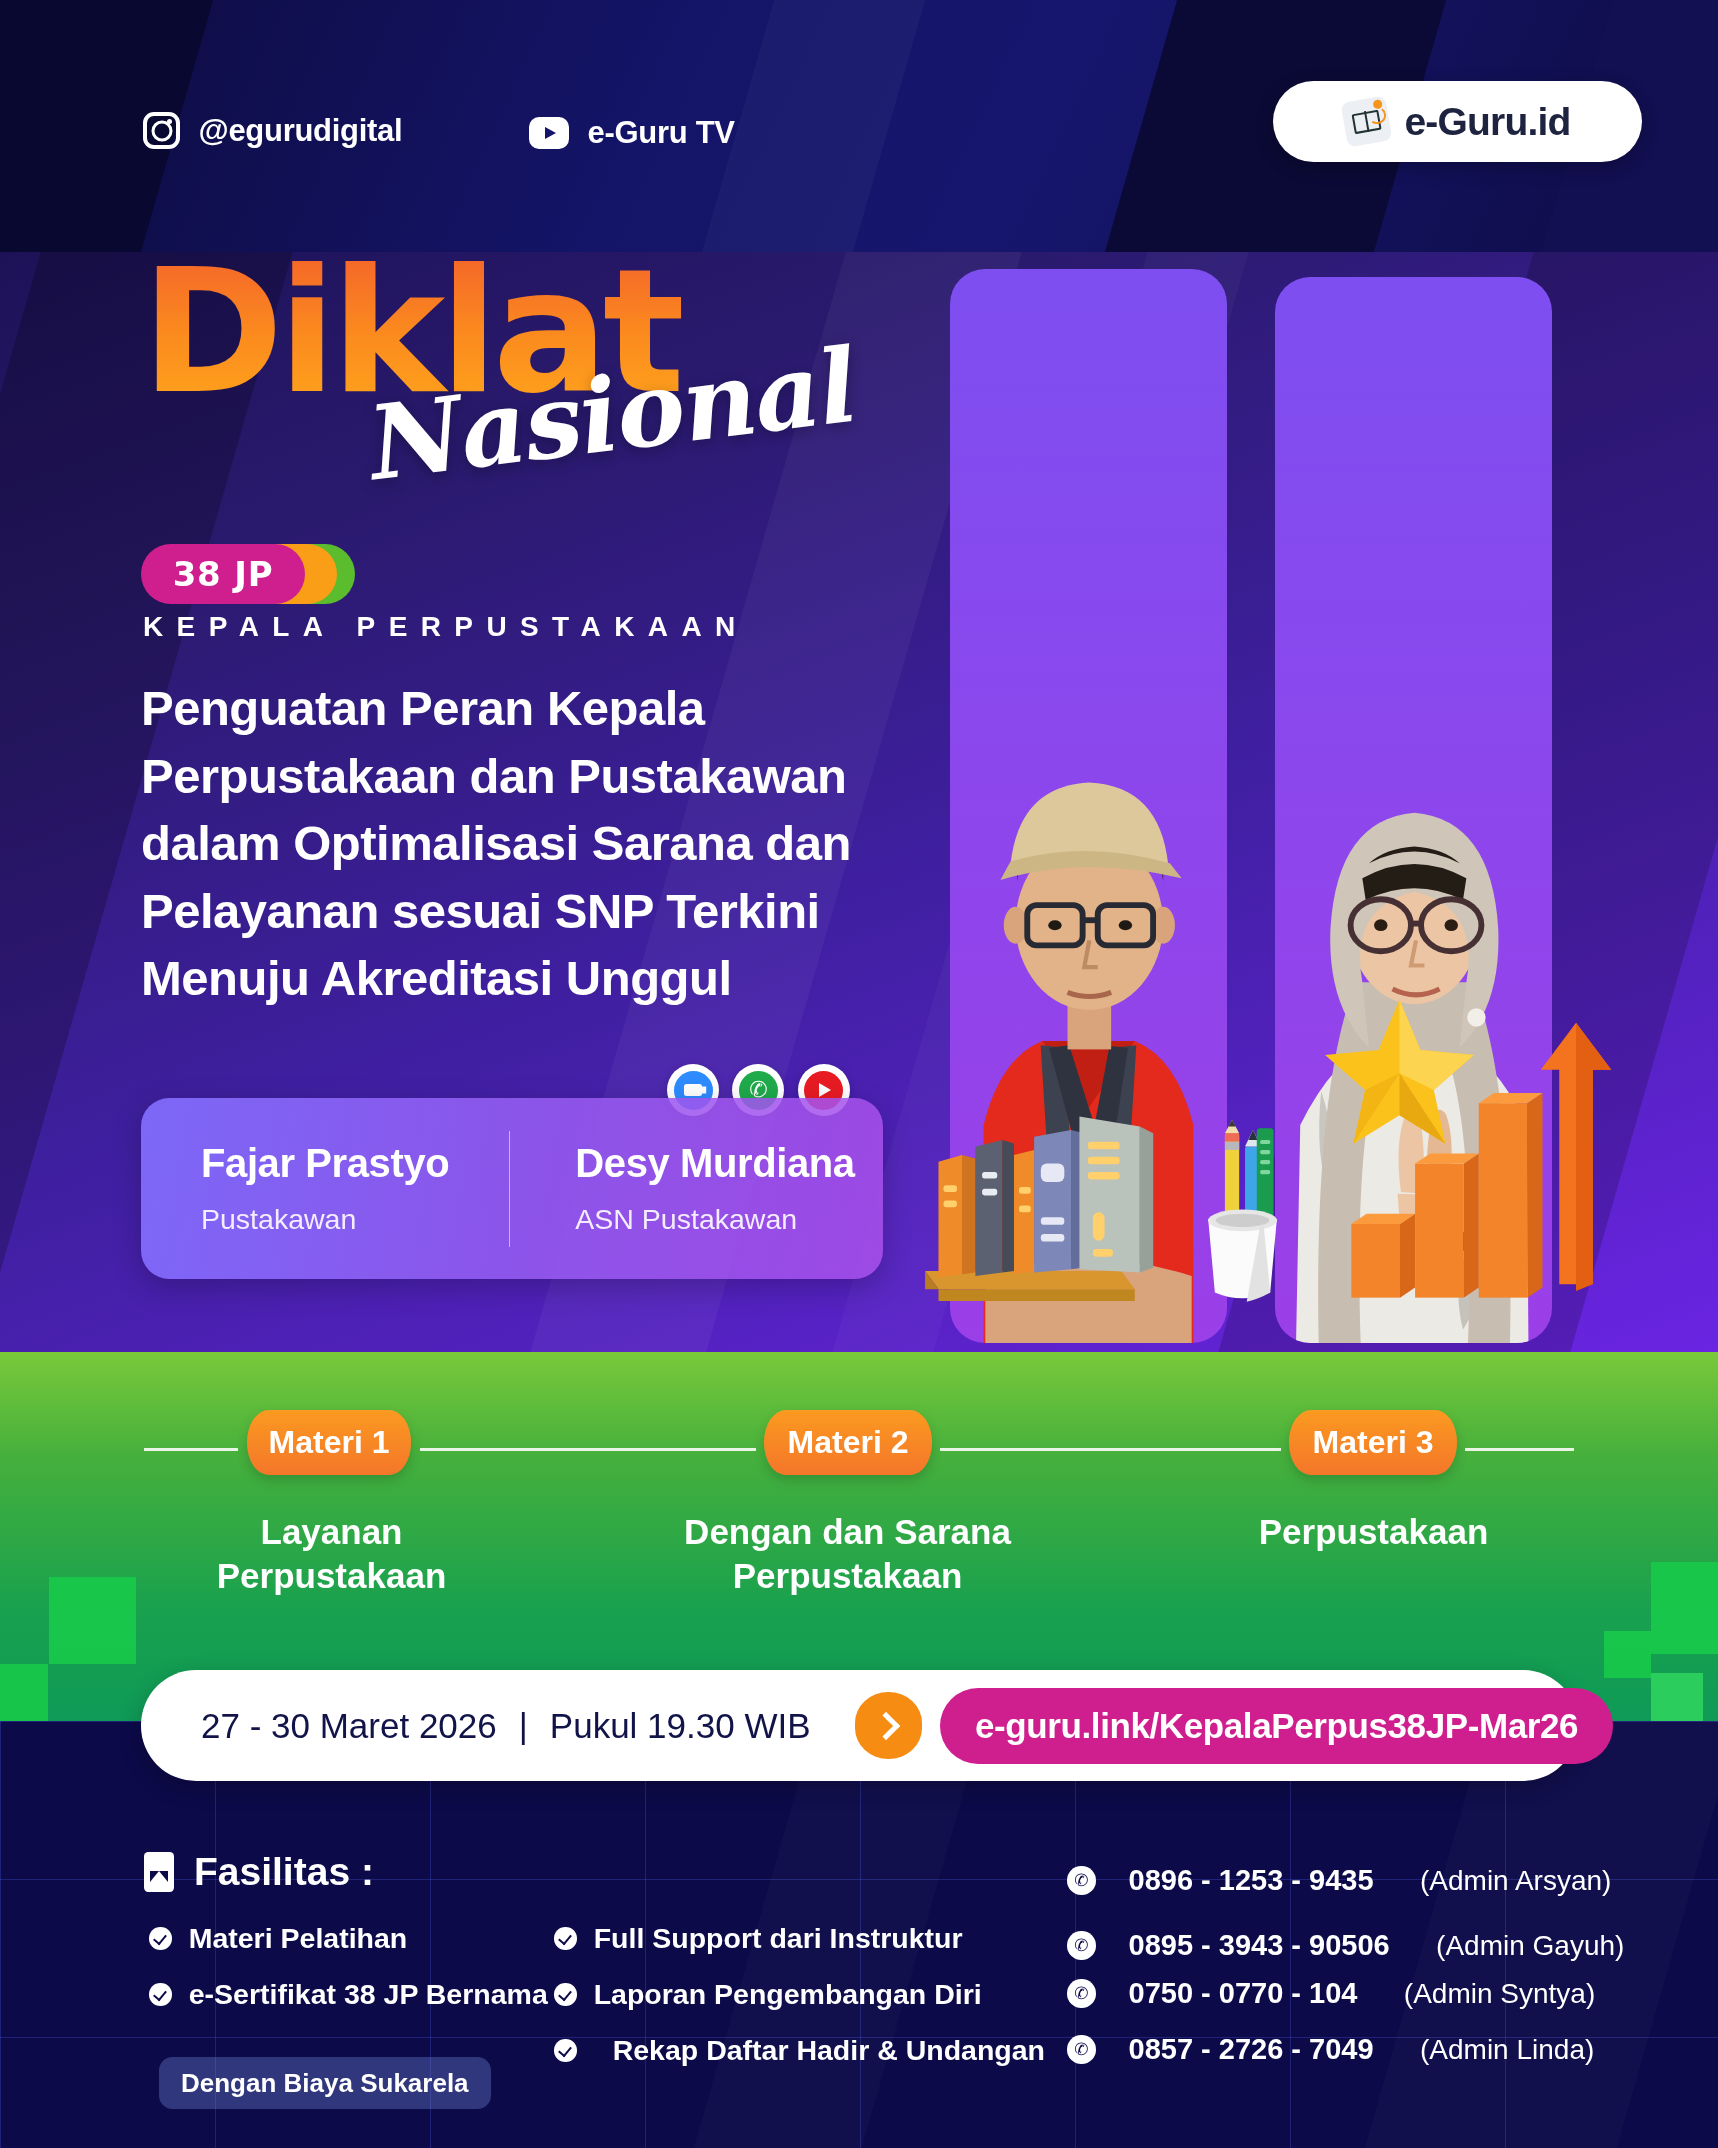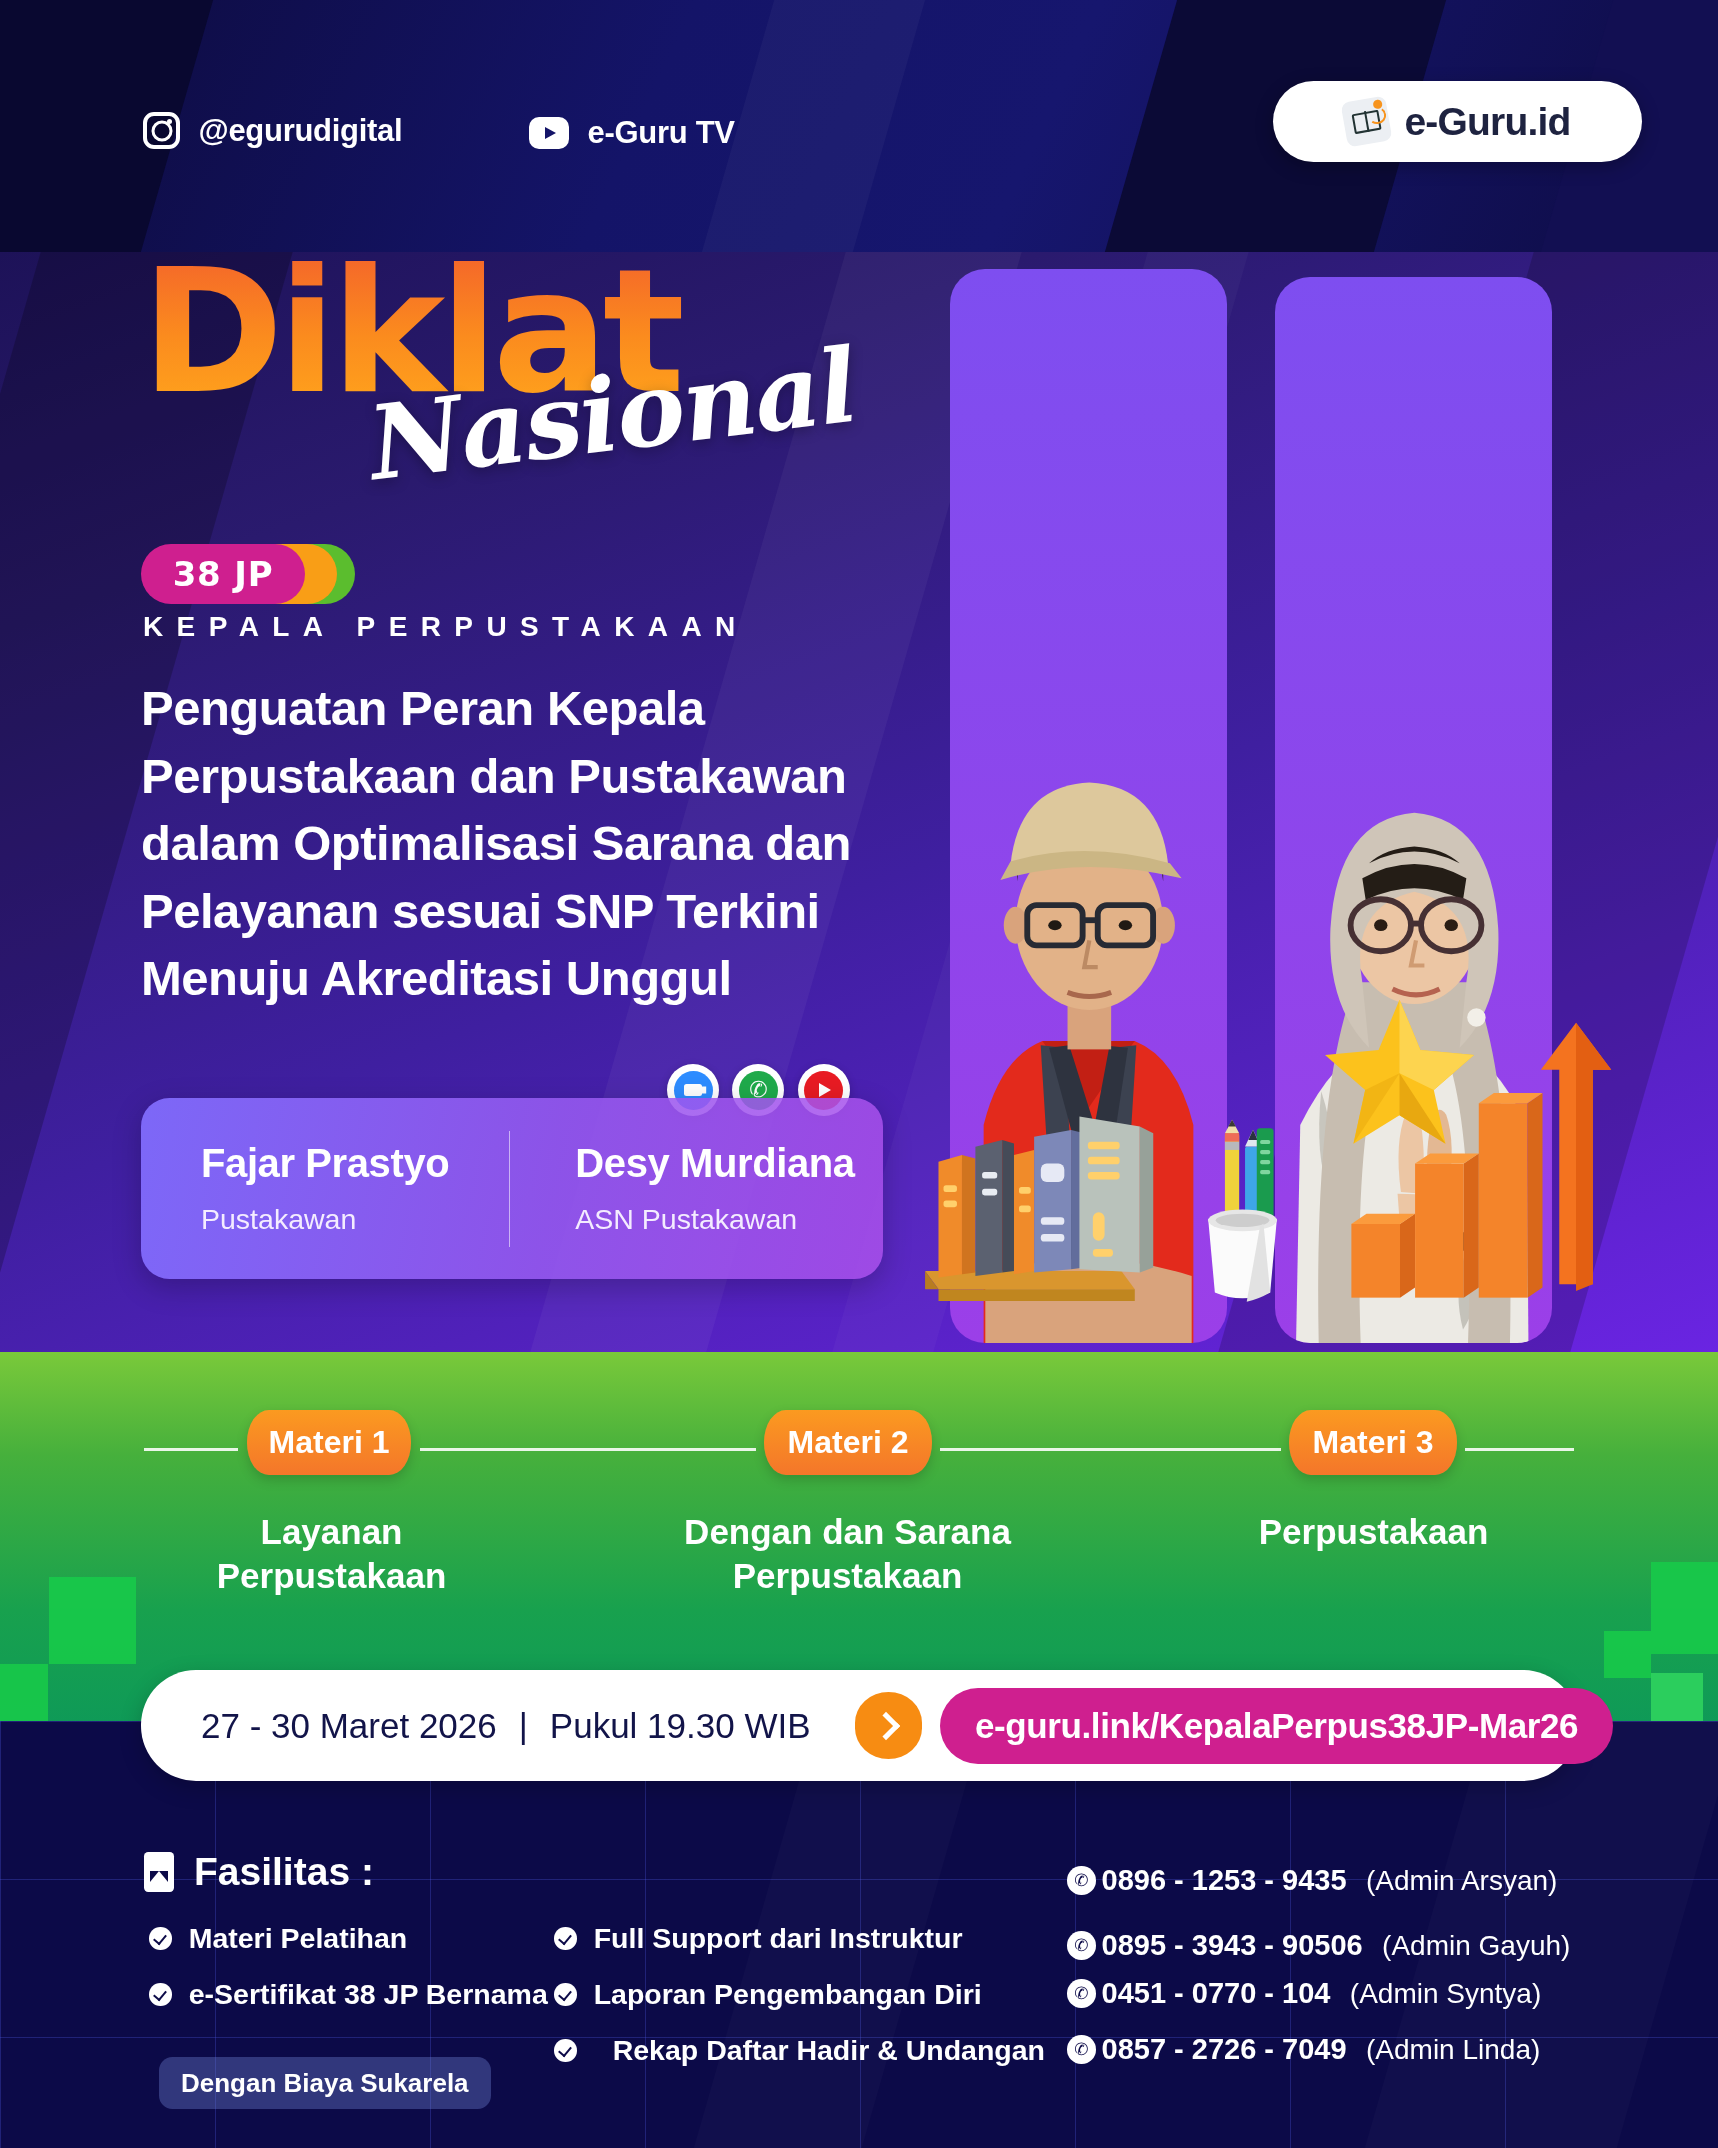--- a/index.html
+++ b/index.html
@@ -190,21 +190,21 @@
   .ck { width:22.7px; height:22.7px; border-radius:50%; background:#fff; position:relative; flex:0 0 auto; }
   .ck::after { content:""; position:absolute; left:6.7px; top:5px; width:5.9px; height:10px;
     border-right:2.5px solid #0c0a48; border-bottom:2.5px solid #0c0a48; transform:rotate(40deg); }
   .fas-item .tx { color:#fff; font-size:28.5px; font-weight:700; white-space:nowrap; }
 
   .sukarela { position:absolute; left:159px; top:2057px; height:52px; background:rgba(110,130,210,.38);
     border-radius:13.4px; display:flex; align-items:center; padding:16px 22px; }
   .sukarela span { color:#fff; font-size:26px; font-weight:700; white-space:nowrap; }
 
   
-  .contact { position:absolute; display:flex; align-items:center; gap:6px; }
+  .contact { position:absolute; display:flex; align-items:center; gap:33px; }
   .wico { width:28.5px; height:28.5px; border-radius:50%; background:#fff; position:relative; flex:0 0 auto;
     display:flex; align-items:center; justify-content:center; }
   .wico::after { content:"\2706"; color:#0c0a48; font-size:17px; line-height:1; }
   .contact .num { color:#fff; font-size:29px; font-weight:800; white-space:nowrap; }
   .contact .adm { color:#fff; font-size:28px; font-weight:400; white-space:nowrap; margin-left:13.4px; }
 </style>
 </head>
 <body>
 
 <div class="poster">
@@ -547,21 +547,21 @@
     <span class="num">0896 - 1253 - 9435</span>
     <span class="adm">(Admin Arsyan)</span>
   </div>
   <div class="contact" style="left:1067px;top:1921px;margin-top:8px;">
     <span class="wico"></span>
     <span class="num">0895 - 3943 - 90506</span>
     <span class="adm">(Admin Gayuh)</span>
   </div>
   <div class="contact" style="left:1067px;top:1977px;">
     <span class="wico"></span>
-    <span class="num">0451 - 0770 - 104</span>
+    <span class="num">0750 - 0770 - 104</span>
     <span class="adm">(Admin Syntya)</span>
   </div>
   <div class="contact" style="left:1067px;top:2033px;">
     <span class="wico"></span>
     <span class="num">0857 - 2726 - 7049</span>
     <span class="adm">(Admin Linda)</span>
   </div>
 
 </div>
 

